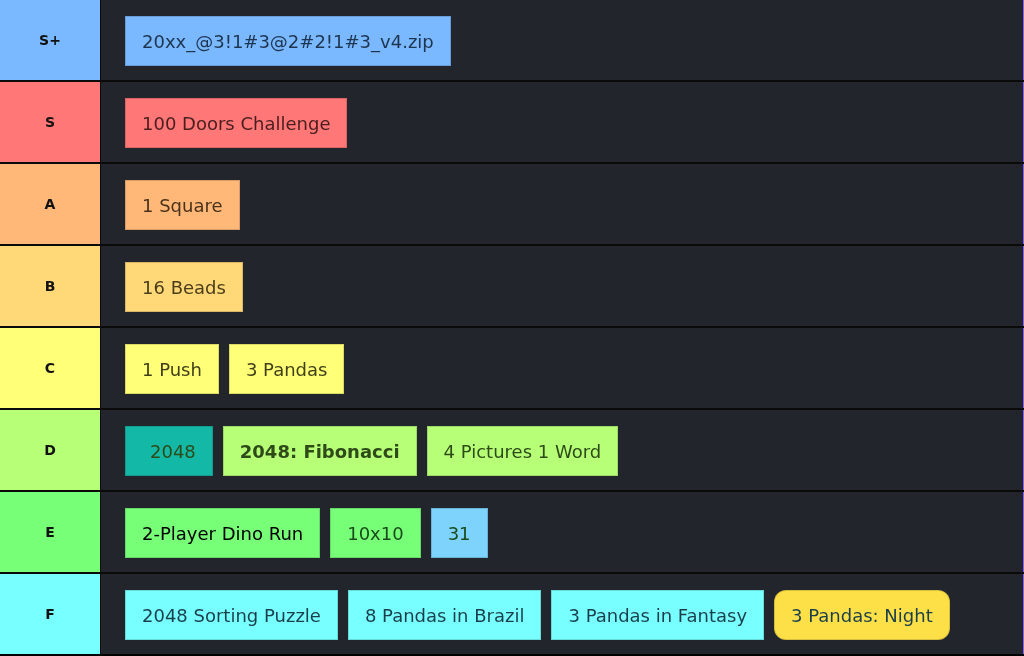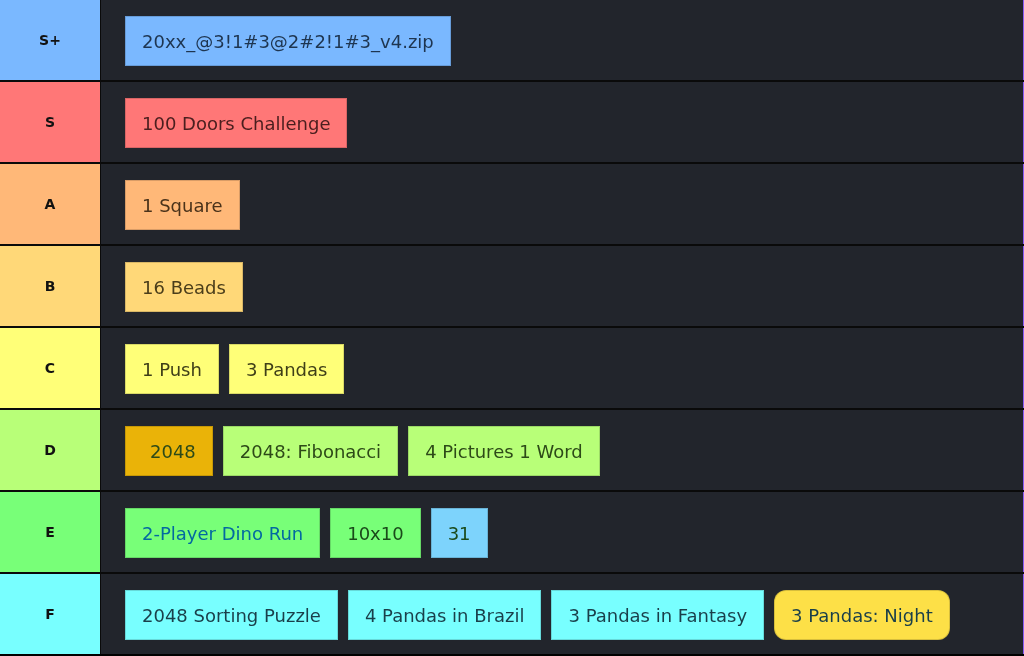--- a/index.html
+++ b/index.html
@@ -78,37 +78,37 @@
     <div class="label" style="background: rgb(255, 255, 120);">C</div>
     <div class="items">
       <div class="item" style="background: rgb(255, 255, 120); color: rgb(63, 63, 24);">1 Push</div>
       <div class="item" style="background: rgb(255, 255, 120); color: rgb(63, 63, 24);">3 Pandas</div>
     </div>
   </div>
 
   <div class="row">
     <div class="label" style="background: rgb(184, 255, 120);">D</div>
     <div class="items">
-      <div class="item" style="background: #eab308; color: rgb(45, 74, 24); padding-left: 24px;">2048</div>
-      <div class="item" style="background: rgb(184, 255, 120); color: rgb(45, 74, 24);">2048: Fibonacci</div>
+      <div class="item" style="background: #14b8a6; color: rgb(45, 74, 24); padding-left: 24px;">2048</div>
+      <div class="item" style="background: rgb(184, 255, 120); color: rgb(45, 74, 24); font-weight: bold;">2048: Fibonacci</div>
       <div class="item" style="background: rgb(184, 255, 120); color: rgb(45, 74, 24);">4 Pictures 1 Word</div>
     </div>
   </div>
 
   <div class="row">
     <div class="label" style="background: rgb(120, 255, 120);">E</div>
     <div class="items">
-      <div class="item" style="background: rgb(120, 255, 120); color: #0369a1;">2-Player Dino Run</div>
+      <div class="item" style="background: rgb(120, 255, 120); color: #000000;">2-Player Dino Run</div>
       <div class="item" style="background: rgb(120, 255, 120); color: rgb(26, 74, 26);">10x10</div>
       <div class="item" style="background: #7dd3fc; color: rgb(26, 74, 26);">31</div>
     </div>
   </div>
 
   <div class="row">
     <div class="label" style="background: rgb(120, 255, 255);">F</div>
     <div class="items">
       <div class="item" style="background: rgb(120, 255, 255); color: rgb(26, 63, 74);">2048 Sorting Puzzle</div>
-      <div class="item" style="background: rgb(120, 255, 255); color: rgb(26, 63, 74);">4 Pandas in Brazil</div>
+      <div class="item" style="background: rgb(120, 255, 255); color: rgb(26, 63, 74);">8 Pandas in Brazil</div>
       <div class="item" style="background: rgb(120, 255, 255); color: rgb(26, 63, 74);">3 Pandas in Fantasy</div>
       <div class="item" style="background: #fde047; color: rgb(26, 63, 74); border-radius: 12px;">3 Pandas: Night</div>
     </div>
   </div>
 </div>
 
 </body></html>

